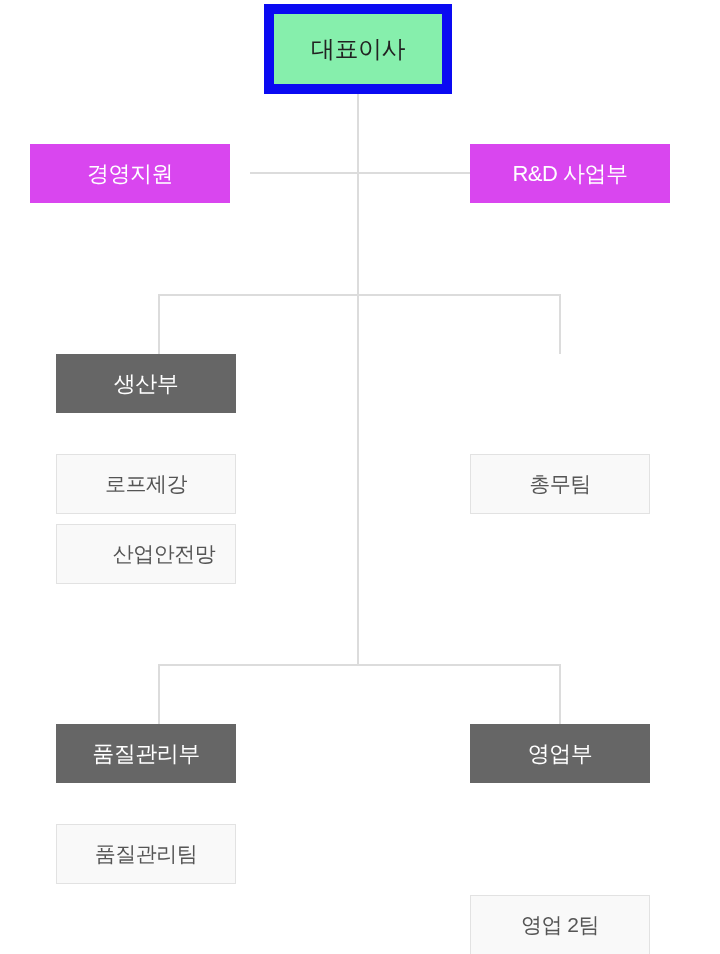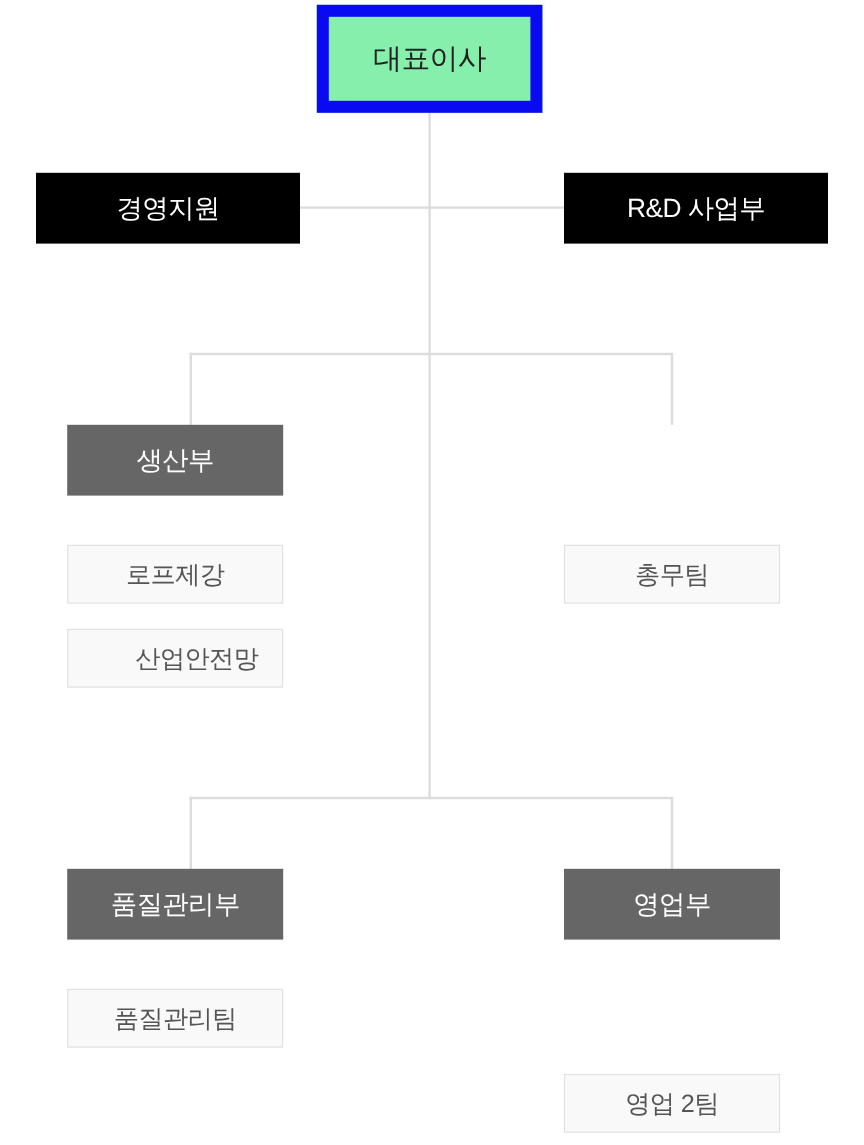--- a/index.html
+++ b/index.html
@@ -29,39 +29,39 @@
     width: 188px; height: 90px;
     background: #86efac;
     border: 10px solid #0a0af2;
     color: #222222;
     font-size: 24px;
     font-weight: 500;
     z-index: 3;
   }
   .staff-box {
     top: 144px;
-    width: 220px; height: 59px;
-    background: #000000;
+    width: 200px; height: 59px;
+    background: #d946ef;
     color: #ffffff;
     font-size: 22px;
     font-weight: 500;
     z-index: 3;
   }
   .staff-left  { left: 30px; }
   .staff-right { left: 470px; }
   .dept-box {
     width: 180px; height: 59px;
     background: #666666;
     color: #ffffff;
     font-size: 22px;
     font-weight: 500;
     z-index: 3;
   }
   .team-box {
-    width: 180px; height: 49px;
+    width: 180px; height: 60px;
     background: #f9f9f9;
     border: 1px solid #e2e2e2;
     color: #555555;
     font-size: 21px;
     font-weight: 400;
     z-index: 3;
   }
   .col-left  { left: 56px; }
   .col-right { left: 470px; }
   .row-dept-1 { top: 354px; }

